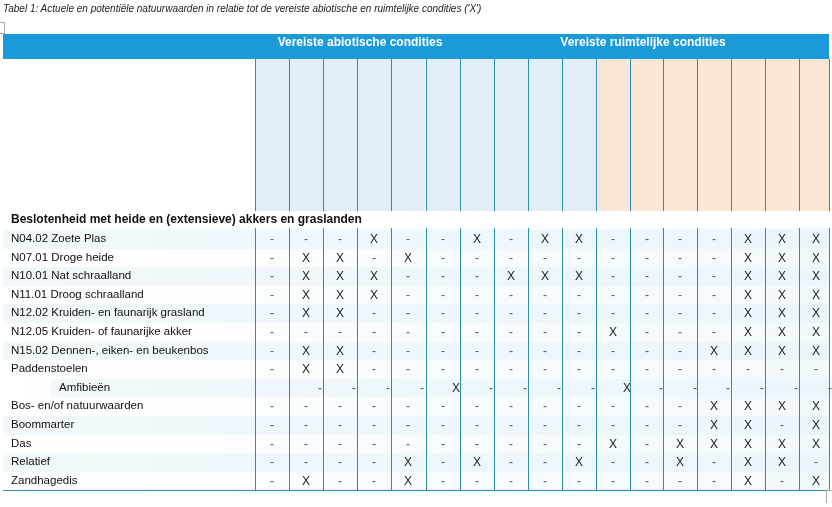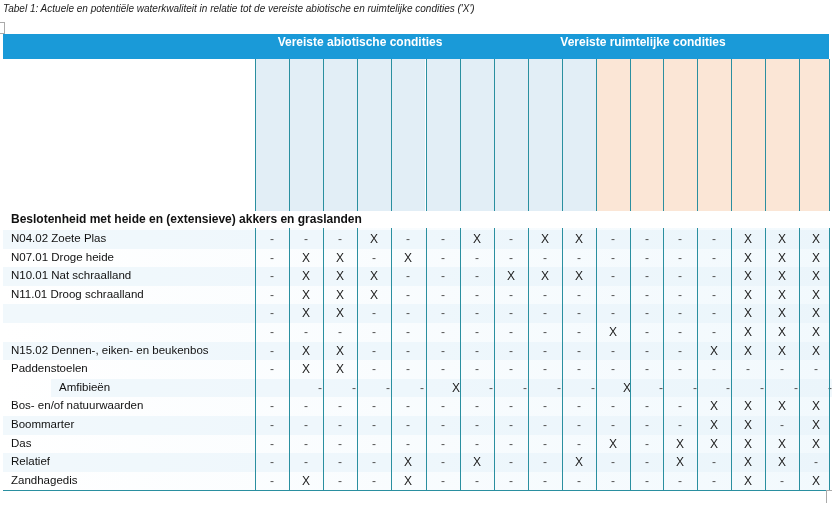--- a/index.html
+++ b/index.html
@@ -19,21 +19,21 @@
   .row.alt { background:rgba(230,243,250,0.55); }
   .row-label { position:absolute; left:8px; top:2px; font-size:11.5px; color:#111; white-space:nowrap; }
   .cell { position:absolute; top:2px; width:34px; text-align:center; font-size:12px; color:#222; }
   .cell.dash { color:#555; }
   .vline { position:absolute; top:228px; height:262px; width:1px; background:#2a8fa0; }
   .bottom-line { position:absolute; left:3px; top:490px; width:826px; height:1px; background:#2a8fa0; }
 </style>
 </head>
 <body>
 
-<div class="caption">Tabel 1: Actuele en potentiële waterkwaliteit in relatie tot de vereiste abiotische en ruimtelijke condities ('X')</div>
+<div class="caption">Tabel 1: Actuele en potentiële natuurwaarden in relatie tot de vereiste abiotische en ruimtelijke condities ('X')</div>
 <div class="corner-mark"></div>
 
 <div class="band">
   <span class="band-title" style="left:640px">Vereiste ruimtelijke condities</span>
   <span class="band-title" style="left:357px">Vereiste abiotische condities</span>
 </div>
 
 <div id="header-cols">
     <div class="head-col abio" style="left: 255px; width: 34px;">
       <div class="vlabel" style="font-size: 11px; line-height: 12px; height: 28px; display: flex; align-items: center; transform: translate(3px, 0px) rotate(-90deg) translate(0px, 28px); transform-origin: 0px 0px; bottom: auto; top: 148px; overflow: hidden;">Veenbodem</div>
@@ -166,39 +166,41 @@
       <span class="cell dash" style="left: 559px;">-</span>
       <span class="cell dash" style="left: 593px;">-</span>
       <span class="cell dash" style="left: 627px;">-</span>
       <span class="cell dash" style="left: 660px;">-</span>
       <span class="cell dash" style="left: 694px;">-</span>
       <span class="cell" style="left: 728px;">X</span>
       <span class="cell" style="left: 762px;">X</span>
       <span class="cell" style="left: 796px;">X</span>
     </div>
     <div class="row alt" style="top: 304.4px;">
+      <span class="row-label">N12.02 Kruiden- en faunarijk grasland</span>
       <span class="cell dash" style="left: 252px;">-</span>
       <span class="cell" style="left: 286px;">X</span>
       <span class="cell" style="left: 320px;">X</span>
       <span class="cell dash" style="left: 354px;">-</span>
       <span class="cell dash" style="left: 388px;">-</span>
       <span class="cell dash" style="left: 423px;">-</span>
       <span class="cell dash" style="left: 457px;">-</span>
       <span class="cell dash" style="left: 491px;">-</span>
       <span class="cell dash" style="left: 525px;">-</span>
       <span class="cell dash" style="left: 559px;">-</span>
       <span class="cell dash" style="left: 593px;">-</span>
       <span class="cell dash" style="left: 627px;">-</span>
       <span class="cell dash" style="left: 660px;">-</span>
       <span class="cell dash" style="left: 694px;">-</span>
       <span class="cell" style="left: 728px;">X</span>
       <span class="cell" style="left: 762px;">X</span>
       <span class="cell" style="left: 796px;">X</span>
     </div>
     <div class="row" style="top: 323px;">
+      <span class="row-label">N12.05 Kruiden- of faunarijke akker</span>
       <span class="cell dash" style="left: 252px;">-</span>
       <span class="cell dash" style="left: 286px;">-</span>
       <span class="cell dash" style="left: 320px;">-</span>
       <span class="cell dash" style="left: 354px;">-</span>
       <span class="cell dash" style="left: 388px;">-</span>
       <span class="cell dash" style="left: 423px;">-</span>
       <span class="cell dash" style="left: 457px;">-</span>
       <span class="cell dash" style="left: 491px;">-</span>
       <span class="cell dash" style="left: 525px;">-</span>
       <span class="cell dash" style="left: 559px;">-</span>

